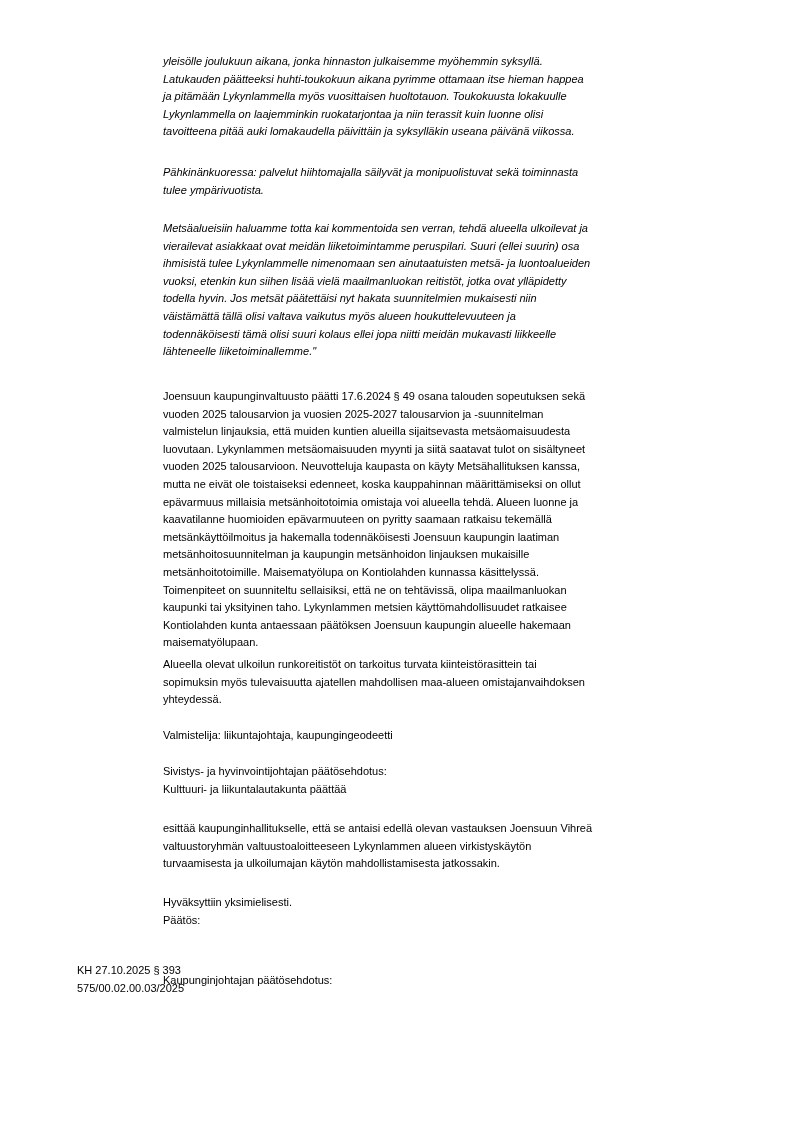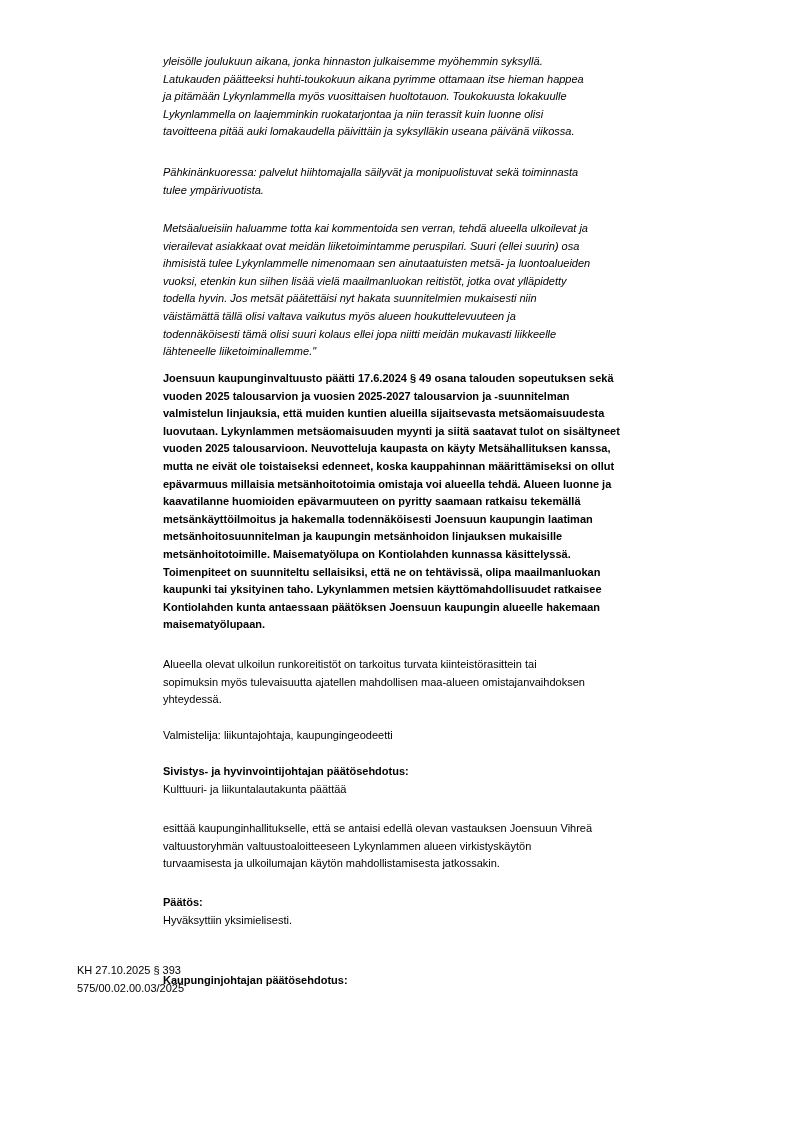--- a/index.html
+++ b/index.html
@@ -2,21 +2,21 @@
 <html><head>
 <meta charset="utf-8">
 <style>
   html, body { margin: 0; padding: 0; background: #ffffff; }
   body { width: 794px; height: 1122px; position: relative; overflow: hidden;
          font-family: "Liberation Sans", sans-serif; color: #000; }
   .page { position: absolute; left: 0; top: 0; width: 794px; height: 1122px; }
   .block { position: absolute; left: 163px; width: 590px; font-size: 11px; line-height: 17.6px; }
   .it { font-style: italic; }
   .line { display: block; white-space: nowrap; }
-  .bold { font-weight: bold; }
+  .bold { font-weight: normal; }
   .left { left: 77px; }
 </style>
 </head>
 <body>
 
 <div class="page">
 
   <div class="block it" style="top:53px;">
     <span class="line">yleisölle joulukuun aikana, jonka hinnaston julkaisemme myöhemmin syksyllä.</span>
     <span class="line">Latukauden päätteeksi huhti-toukokuun aikana pyrimme ottamaan itse hieman happea</span>
@@ -34,21 +34,21 @@
     <span class="line">Metsäalueisiin haluamme totta kai kommentoida sen verran, tehdä alueella ulkoilevat ja</span>
     <span class="line">vierailevat asiakkaat ovat meidän liiketoimintamme peruspilari. Suuri (ellei suurin) osa</span>
     <span class="line">ihmisistä tulee Lykynlammelle nimenomaan sen ainutaatuisten metsä- ja luontoalueiden</span>
     <span class="line">vuoksi, etenkin kun siihen lisää vielä maailmanluokan reitistöt, jotka ovat ylläpidetty</span>
     <span class="line">todella hyvin. Jos metsät päätettäisi nyt hakata suunnitelmien mukaisesti niin</span>
     <span class="line">väistämättä tällä olisi valtava vaikutus myös alueen houkuttelevuuteen ja</span>
     <span class="line">todennäköisesti tämä olisi suuri kolaus ellei jopa niitti meidän mukavasti liikkeelle</span>
     <span class="line">lähteneelle liiketoiminallemme."</span>
   </div>
 
-  <div class="block" style="top:370px;font-weight:bold;">
+  <div class="block" style="top:388px;">
     <span class="line">Joensuun kaupunginvaltuusto päätti 17.6.2024 § 49 osana talouden sopeutuksen sekä</span>
     <span class="line">vuoden 2025 talousarvion ja vuosien 2025-2027 talousarvion ja -suunnitelman</span>
     <span class="line">valmistelun linjauksia, että muiden kuntien alueilla sijaitsevasta metsäomaisuudesta</span>
     <span class="line">luovutaan. Lykynlammen metsäomaisuuden myynti ja siitä saatavat tulot on sisältyneet</span>
     <span class="line">vuoden 2025 talousarvioon. Neuvotteluja kaupasta on käyty Metsähallituksen kanssa,</span>
     <span class="line">mutta ne eivät ole toistaiseksi edenneet, koska kauppahinnan määrittämiseksi on ollut</span>
     <span class="line">epävarmuus millaisia metsänhoitotoimia omistaja voi alueella tehdä. Alueen luonne ja</span>
     <span class="line">kaavatilanne huomioiden epävarmuuteen on pyritty saamaan ratkaisu tekemällä</span>
     <span class="line">metsänkäyttöilmoitus ja hakemalla todennäköisesti Joensuun kaupungin laatiman</span>
     <span class="line">metsänhoitosuunnitelman ja kaupungin metsänhoidon linjauksen mukaisille</span>
@@ -74,22 +74,22 @@
     <span class="line">Kulttuuri- ja liikuntalautakunta päättää</span>
   </div>
 
   <div class="block" style="top:820px;">
     <span class="line">esittää kaupunginhallitukselle, että se antaisi edellä olevan vastauksen Joensuun Vihreä</span>
     <span class="line">valtuustoryhmän valtuustoaloitteeseen Lykynlammen alueen virkistyskäytön</span>
     <span class="line">turvaamisesta ja ulkoilumajan käytön mahdollistamisesta jatkossakin.</span>
   </div>
 
   <div class="block" style="top:894px;">
+    <span class="line">Hyväksyttiin yksimielisesti.</span>
     <span class="line bold">Päätös:</span>
-    <span class="line">Hyväksyttiin yksimielisesti.</span>
   </div>
 
   <div class="block left" style="top:962px;">
     <span class="line">KH 27.10.2025 § 393</span>
     <span class="line">575/00.02.00.03/2025</span>
   </div>
 
   <div class="block" style="top:972px;">
     <span class="line bold">Kaupunginjohtajan päätösehdotus:</span>
   </div>

